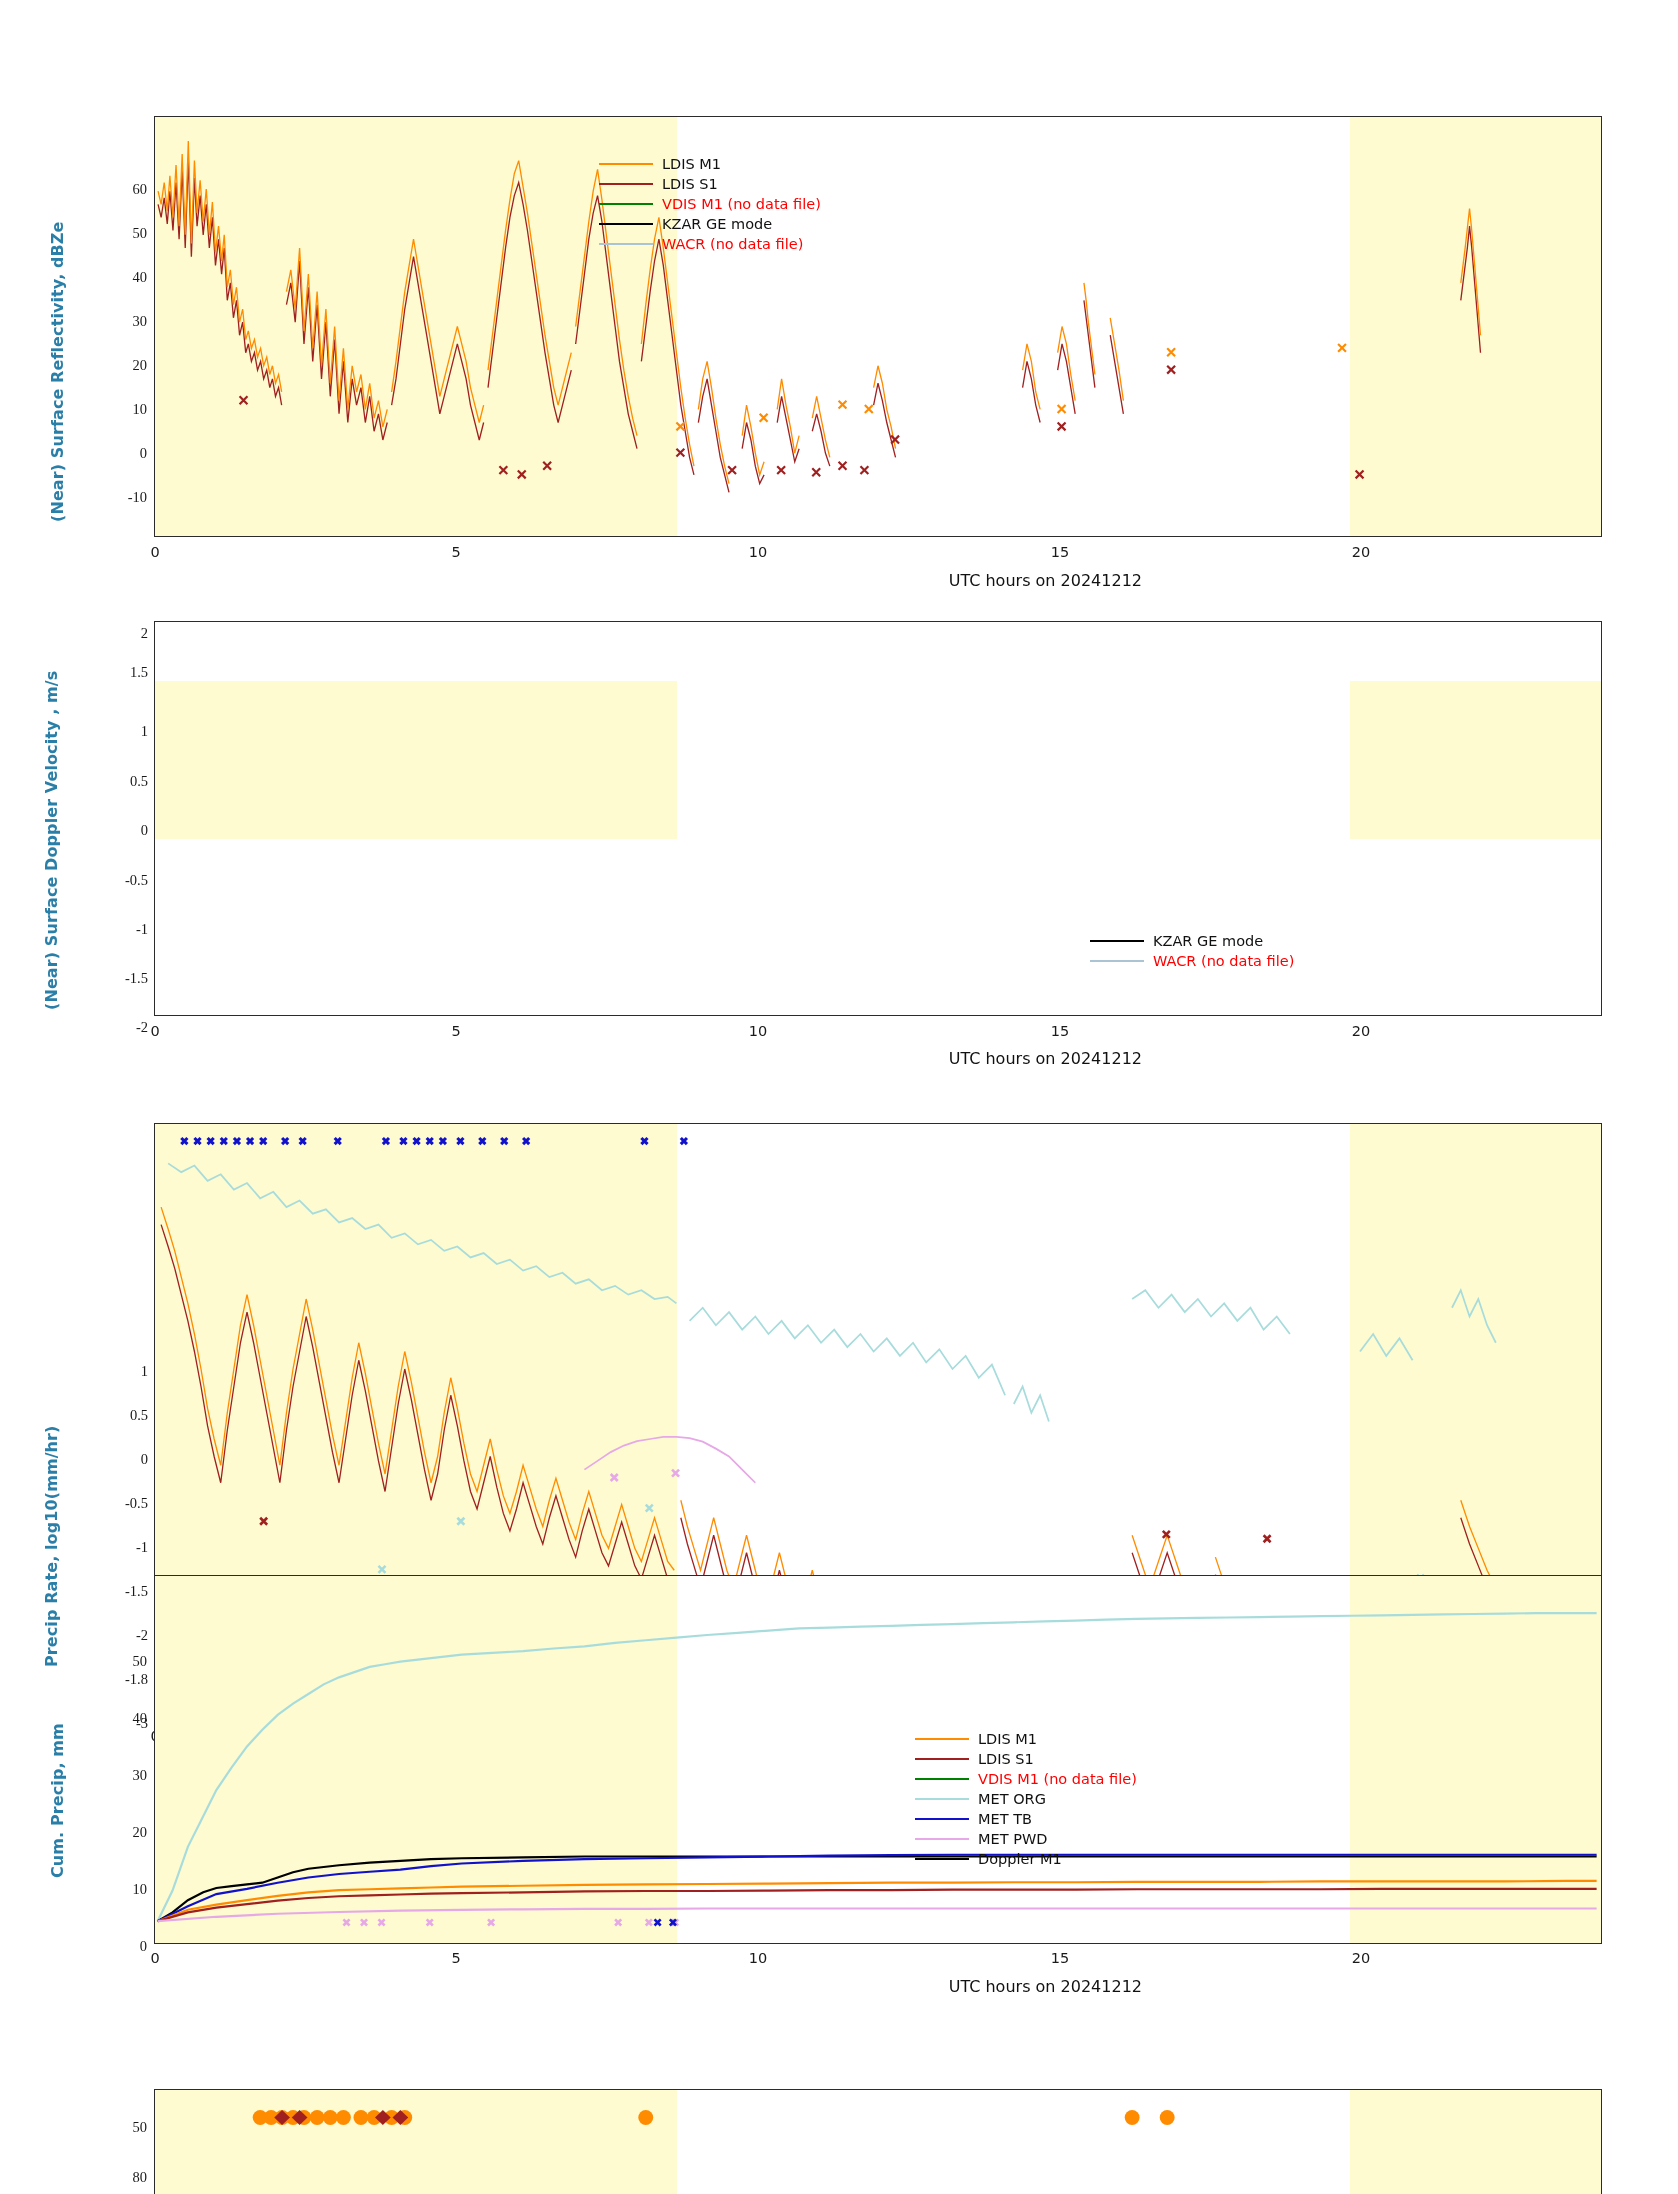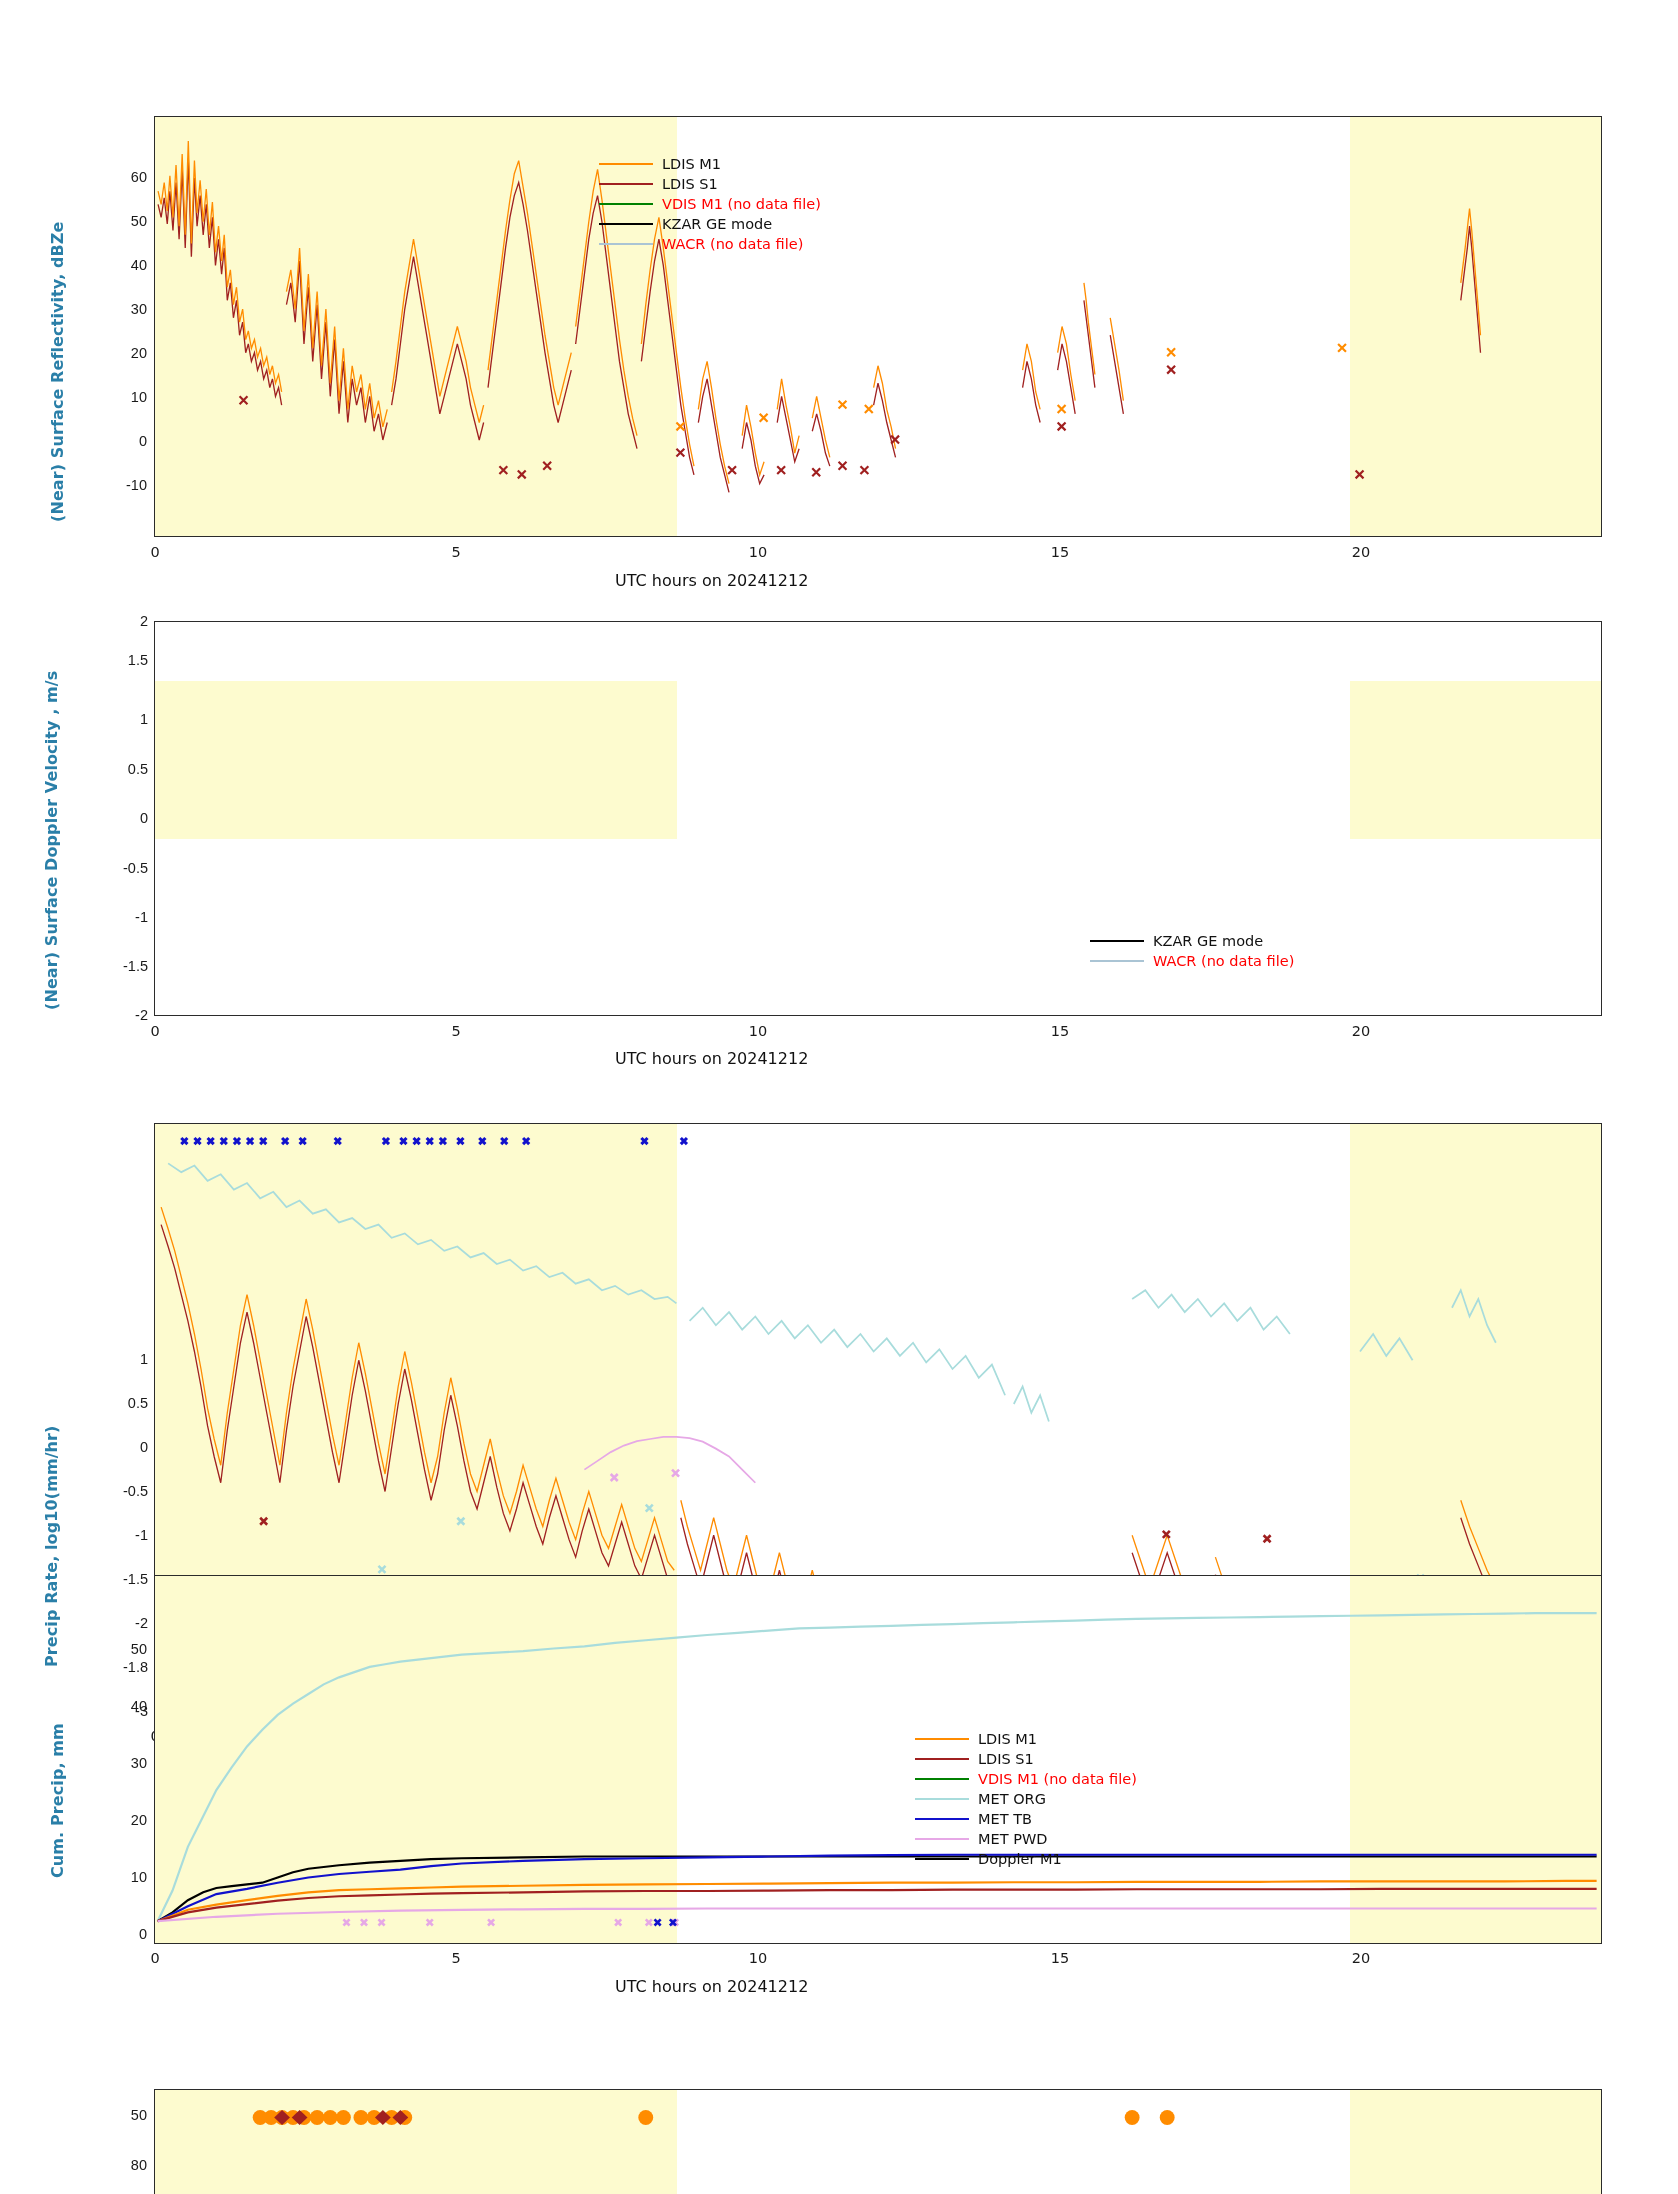--- a/index.html
+++ b/index.html
@@ -42,22 +42,23 @@
     left: 0;
     top: 0;
     width: 100%;
     height: 100%;
   }
   .ytick-label {
     position: absolute;
     text-align: right;
     color: #1a1a1a;
     font-size: 14.5px;
-    font-family: Liberation Sans, sans-serif;
+    font-family: Liberation Serif, serif;
     white-space: nowrap;
+    margin-top: 12px;
   }
   .xtick-label {
     position: absolute;
     text-align: center;
     color: #1a1a1a;
     font-size: 14.5px;
     font-family: "DejaVu Sans", sans-serif;
     white-space: nowrap;
   }
   .ytitle {
@@ -65,21 +66,21 @@
     transform-origin: 0 0;
     transform: rotate(-90deg);
     color: #2a7fa8;
     font-size: 16px;
     font-weight: bold;
     white-space: nowrap;
     letter-spacing: 0.1px;
   }
   .xtitle {
     position: absolute;
-    text-align: left;
+    text-align: right;
     color: #111111;
     font-size: 16px;
     white-space: nowrap;
   }
   .legend {
     position: absolute;
     background: rgba(255,255,255,0.0);
   }
   .legend-row {
     display: flex;

